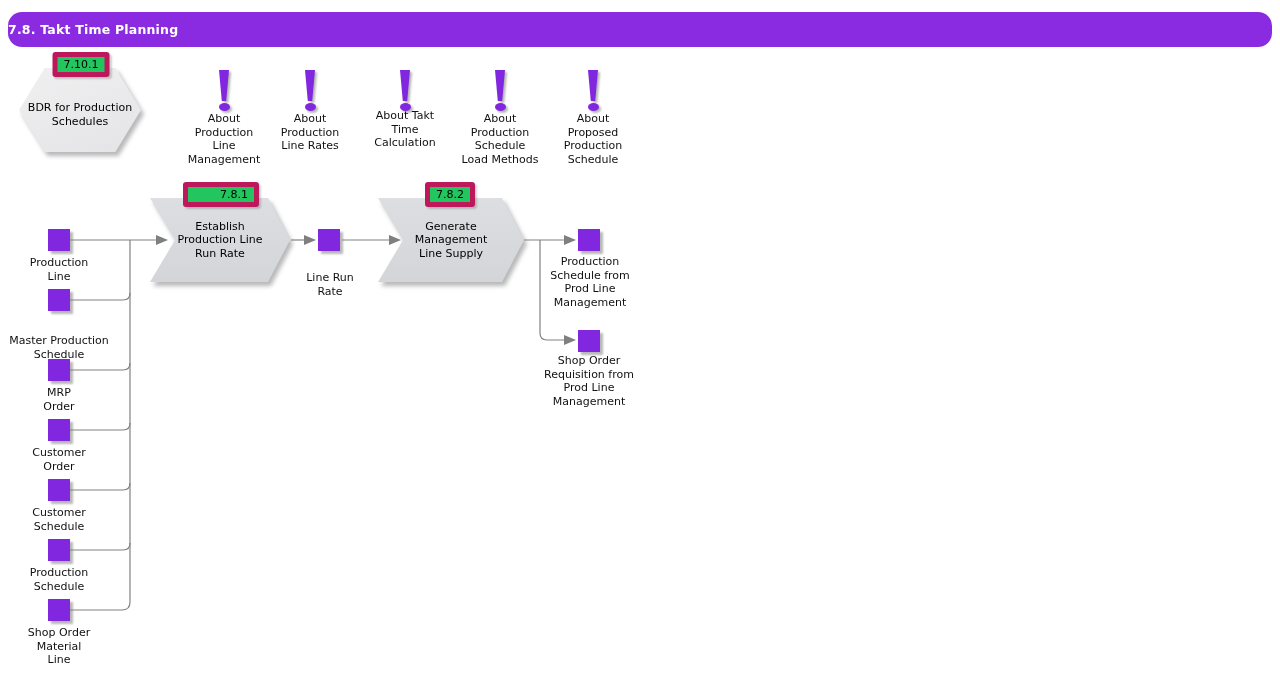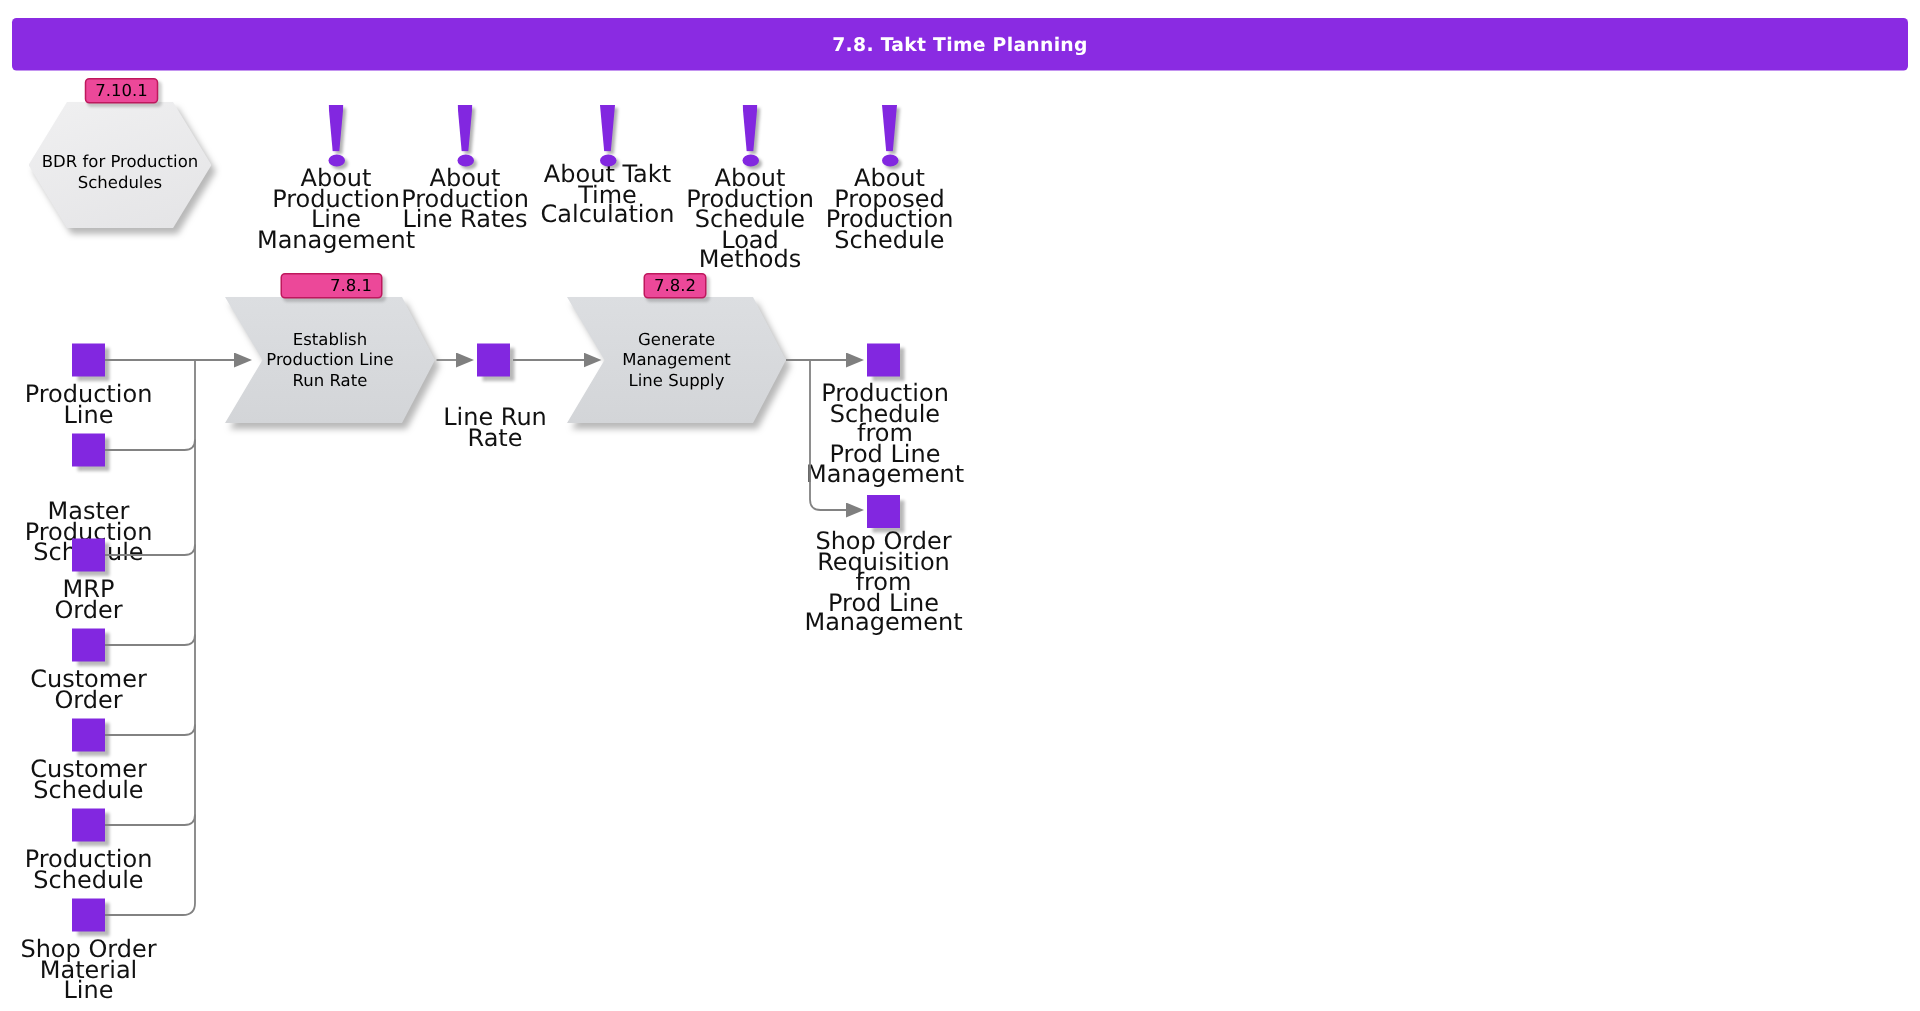--- a/index.html
+++ b/index.html
@@ -5,32 +5,32 @@
   html,body{margin:0;padding:0;}
   body{
     width:1280px;height:674px;position:relative;background:#ffffff;
     font-family:"DejaVu Sans","Liberation Sans",sans-serif;color:#000;
     overflow:hidden;
   }
   .abs{position:absolute;}
   
   .titlebar{
     left:8px;top:12px;width:1264px;height:35px;background:#8A2BE2;
-    border-radius:3px;display:flex;align-items:center;justify-content:center;
+    border-radius:14px;display:flex;align-items:center;justify-content:flex-start;
   }
   .titlebar .t{color:#fff;font-size:12.5px;font-weight:bold;letter-spacing:.2px;}
   
   .lbl{
-    position:absolute;font-size:16px;line-height:13.5px;text-align:center;
+    position:absolute;font-size:11px;line-height:13.5px;text-align:center;
     white-space:pre-line;color:#111;
   }
   
   .ref{
-    position:absolute;transform:translateX(-50%);background:#ec4899;
-    border:1px solid #be185d;border-radius:3px;font-size:11px;line-height:15px;
+    position:absolute;transform:translateX(-50%);background:#22c55e;
+    border:5px solid #be185d;border-radius:3px;font-size:11px;line-height:15px;
     padding:0 6px;box-shadow:2px 2px 2px rgba(0,0,0,.18);z-index:7;
   }
   
   .sq{
     position:absolute;width:22px;height:22px;background:#8227E0;
     box-shadow:3px 3px 2px rgba(0,0,0,.28);z-index:3;
   }
   
   .shape-wrap{position:absolute;filter:drop-shadow(3px 4px 2px rgba(0,0,0,.28));z-index:2;}
   .chev-shape{

